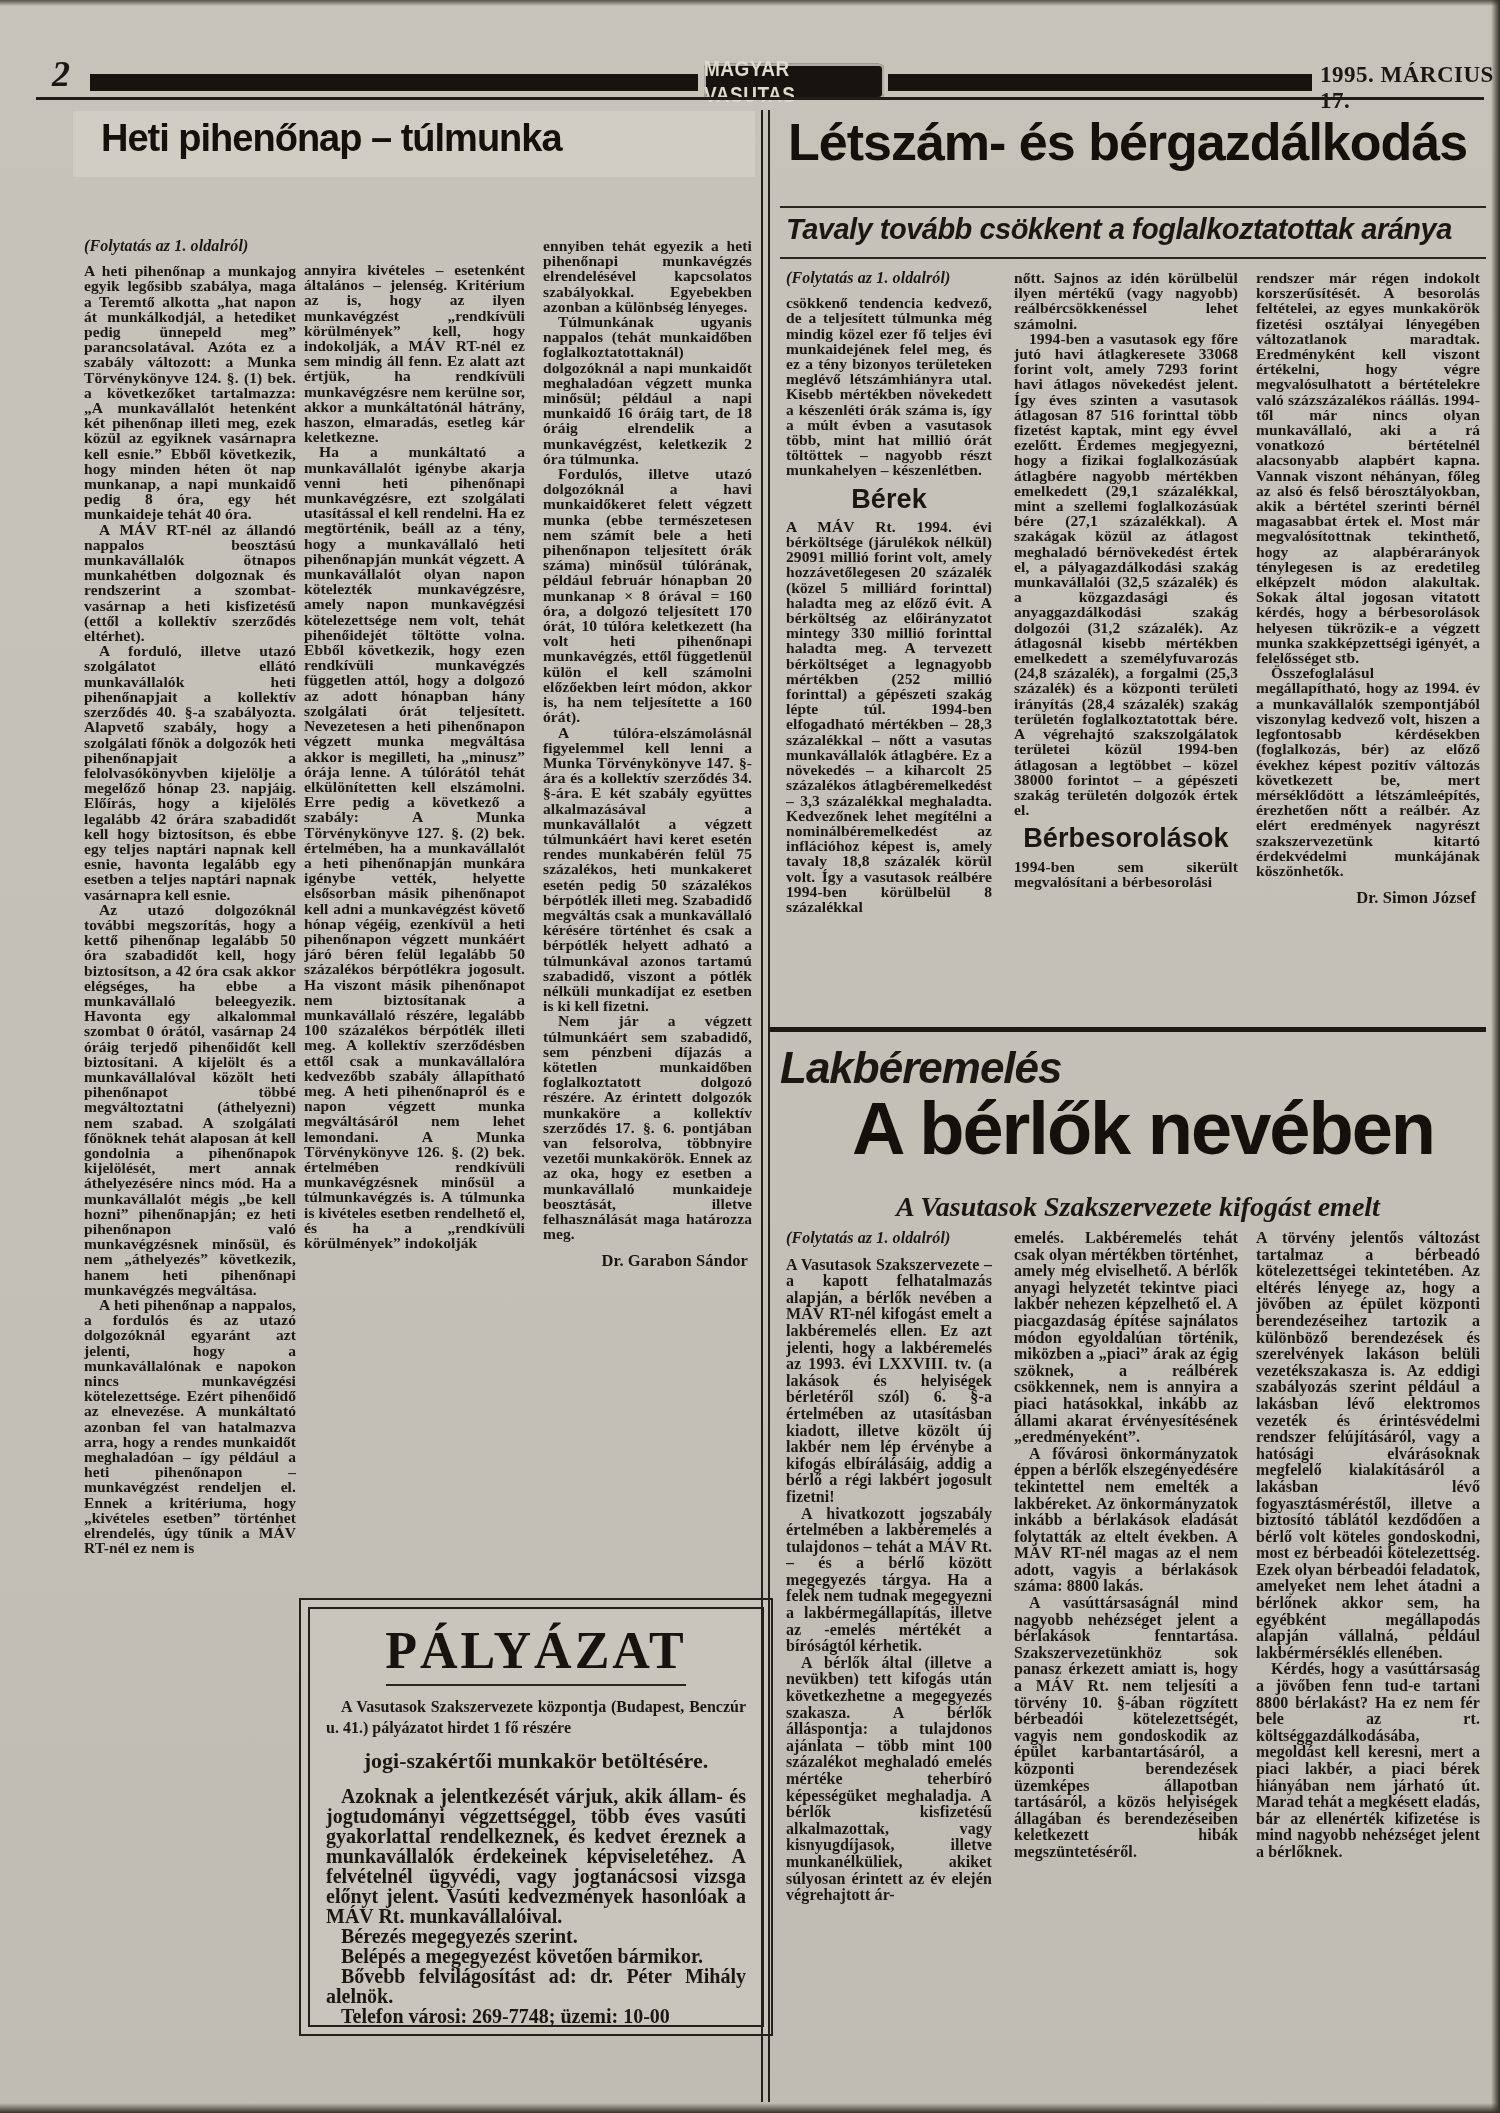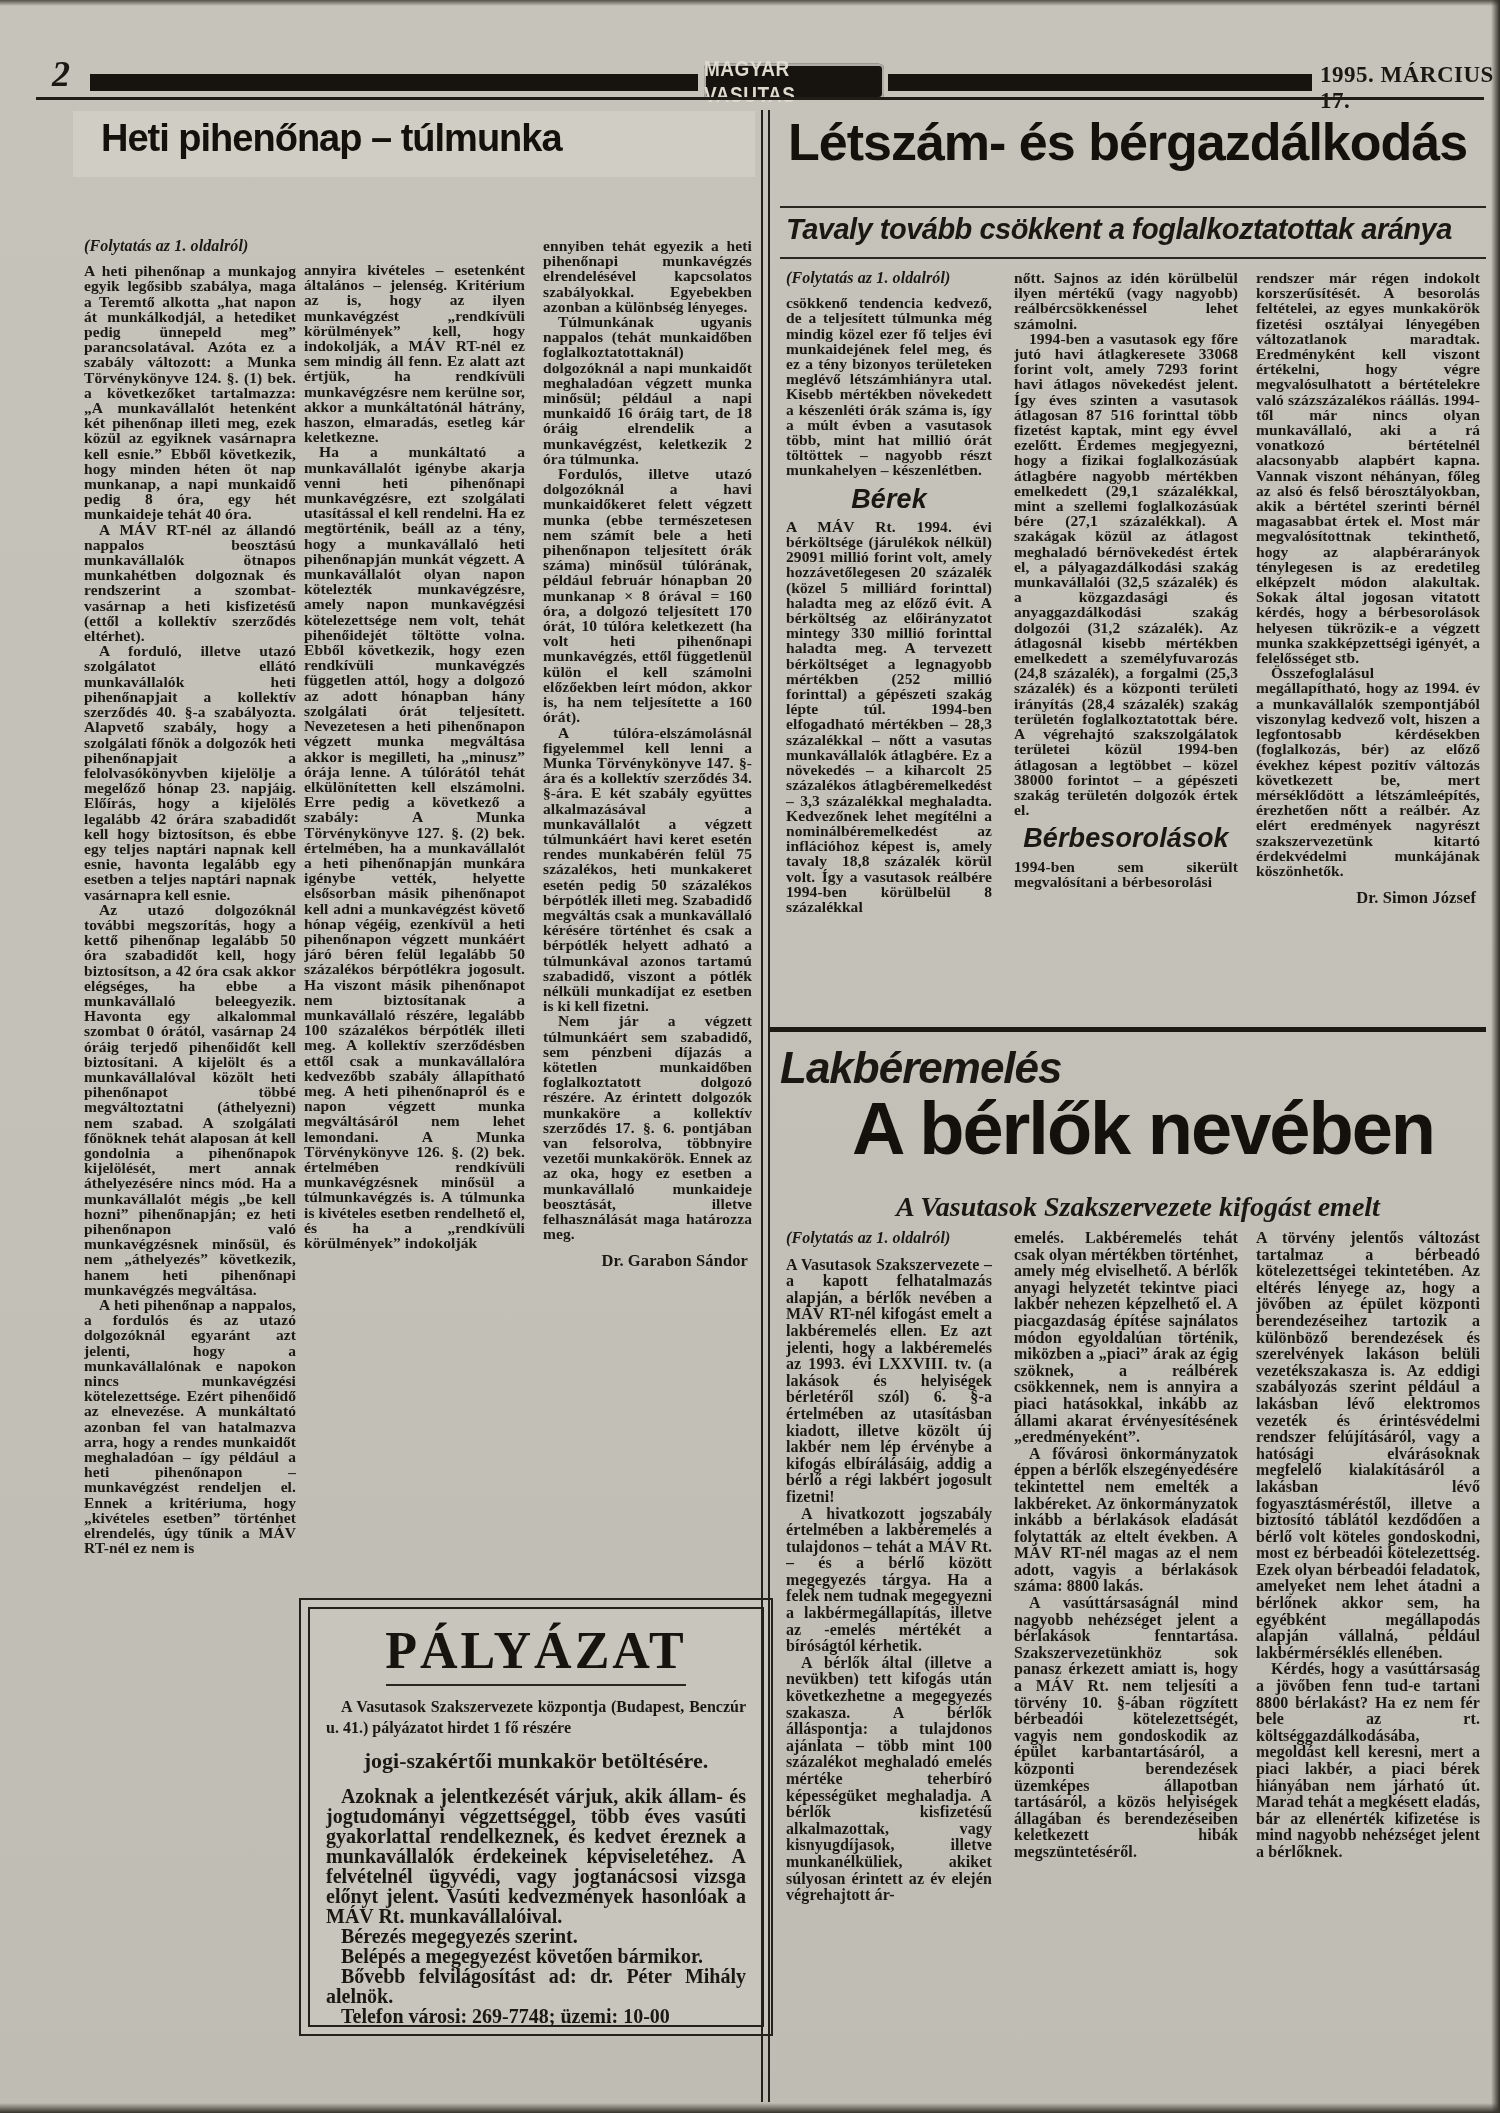--- a/index.html
+++ b/index.html
@@ -19,21 +19,21 @@
   .issue-date{position:absolute;left:1320px;top:62px;font-size:23px;font-weight:bold;letter-spacing:.5px;}
   .header-rule{position:absolute;left:36px;top:97px;width:1448px;height:3px;background:#201d17;}
   
   .col{position:absolute;overflow:hidden;text-align:justify;font-weight:bold;}
   .body-sm{font-size:15.5px;line-height:15.2px;letter-spacing:.1px;}
   .body-md{font-size:16px;line-height:16.6px;letter-spacing:.1px;}
   .col p{margin:0;text-indent:15px;}
   .col p:first-child{text-indent:0;}
   .cont{font-style:italic;font-weight:bold;font-size:16px;margin-bottom:10px;white-space:nowrap;}
   .byline{font-weight:bold;text-align:right;font-size:16.5px;margin-top:12px;padding-right:4px;}
-  .subhead{font-family:"Liberation Sans",sans-serif;font-weight:bold;font-style:italic;
+  .subhead{font-family:"Liberation Sans",sans-serif;font-weight:bold;
            font-size:27px;text-align:center;margin:14px 0 12px 0;text-indent:0!important;}
   
   .left-title-band{position:absolute;left:73px;top:111px;width:682px;height:66px;background:#d0cdc4;}
   .left-title{position:absolute;left:28px;top:6px;font-family:"Liberation Sans",sans-serif;
               font-weight:bold;font-size:38px;letter-spacing:-1px;color:#14110c;white-space:nowrap;}
   
   .ad-box{position:absolute;left:299px;top:1598px;width:456px;height:420px;border:2px solid #24211b;
           background:#c8c5bc;padding:7px;}
   .ad-inner{width:100%;height:100%;border:2px solid #24211b;box-sizing:border-box;padding:10px 16px;overflow:hidden;}
   .ad-title{font-size:52px;font-weight:bold;text-align:center;letter-spacing:3px;margin-top:2px;color:#17140f;}

